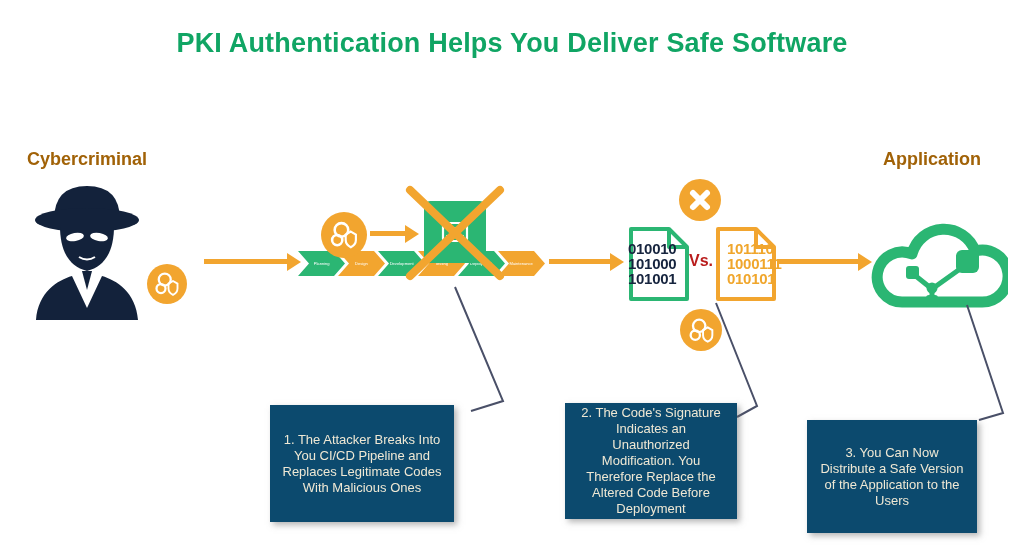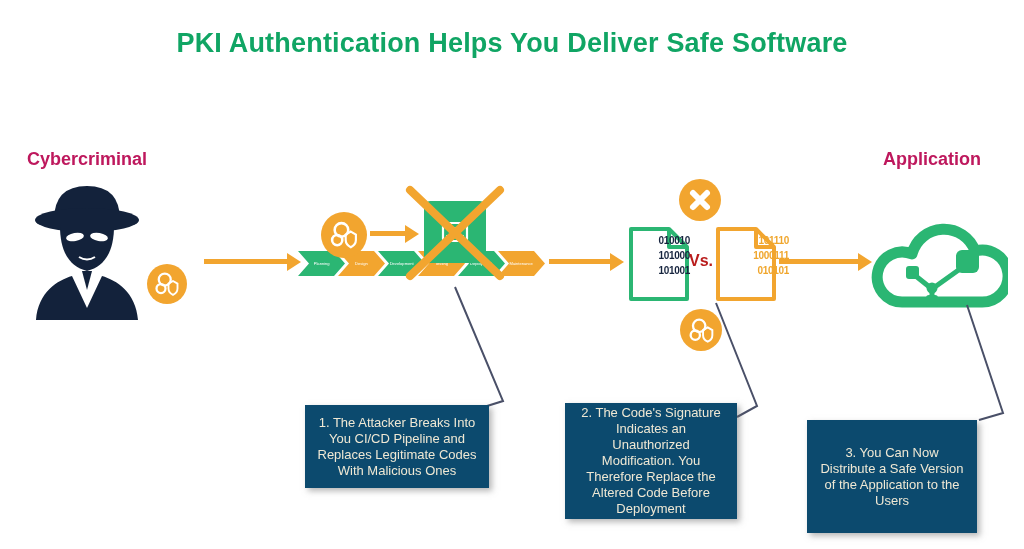--- a/index.html
+++ b/index.html
@@ -2,21 +2,21 @@
 <html><head>
 <meta charset="utf-8">
 <style>
   html,body{margin:0;padding:0;background:#ffffff;}
   .canvas{position:relative;width:1024px;height:549px;background:#ffffff;
           font-family:"Liberation Sans",sans-serif;overflow:hidden;}
 
   .title{position:absolute;top:28px;left:0;width:100%;text-align:center;
          font-size:27px;font-weight:bold;color:#10a564;letter-spacing:.2px;}
 
-  .actor-label{position:absolute;font-size:18px;font-weight:bold;color:#be185d;}
+  .actor-label{position:absolute;font-size:18px;font-weight:bold;color:#a16207;}
   .lbl-cyber{left:27px;top:149px;}
   .lbl-app{left:883px;top:149px;}
 
   
   .arrow{position:absolute;height:5px;background:#f2a52f;}
   .arrow::after{content:"";position:absolute;right:-13px;top:50%;transform:translateY(-50%);
       border-left:14px solid #f2a52f;border-top:9px solid transparent;border-bottom:9px solid transparent;}
   .arrow-a{left:204px;top:259px;width:84px;}
   .arrow-b{left:370px;top:231px;width:36px;}
   .arrow-c{left:549px;top:259px;width:62px;}
@@ -41,40 +41,40 @@
 
   
   .comp-box{position:absolute;left:424px;top:201px;width:62px;height:62px;background:#2bb673;
             border-radius:6px;display:flex;align-items:center;justify-content:center;z-index:2;}
   .x-cross{position:absolute;left:402px;top:184px;width:106px;height:98px;z-index:4;}
 
   
   .doc{position:absolute;width:62px;height:76px;}
   .doc-green{left:628px;top:226px;}
   .doc-yellow{left:715px;top:226px;}
-  .doc .code{position:absolute;left:0;top:7px;width:100%;text-align:right;
-             font-weight:bold;font-size:10px;line-height:15px;letter-spacing:-.3px;}
+  .doc .code{position:absolute;left:0;top:15px;width:100%;text-align:left;
+             font-weight:bold;font-size:15px;line-height:15px;letter-spacing:-.3px;}
   .doc-green .code{color:#16243e;}
   .doc-yellow .code{color:#f0a62c;margin-left:12px;}
 
   .vs{position:absolute;left:684px;top:252px;width:34px;text-align:center;
       font-weight:bold;font-size:16px;color:#b91c1c;}
 
   .spy{position:absolute;left:28px;top:170px;}
   .cloud{position:absolute;left:868px;top:198px;}
 
   
   .connectors{position:absolute;left:0;top:0;width:1024px;height:549px;pointer-events:none;}
 
   
   .step{position:absolute;background:#0c4a6e;color:#efe8d4;box-sizing:border-box;
         display:flex;align-items:center;justify-content:center;text-align:center;
         font-size:13px;line-height:16px;padding:12px 12px;
         box-shadow:3px 3px 6px rgba(110,110,110,.5);}
-  .step-1{left:305px;top:405px;width:184px;height:83px;}
+  .step-1{left:270px;top:405px;width:184px;height:117px;}
   .step-2{left:565px;top:403px;width:172px;height:116px;}
   .step-3{left:807px;top:420px;width:170px;height:113px;}
 </style>
 </head>
 <body>
 
 <div class="canvas">
 
   <div class="title">PKI Authentication Helps You Deliver Safe Software</div>
 

